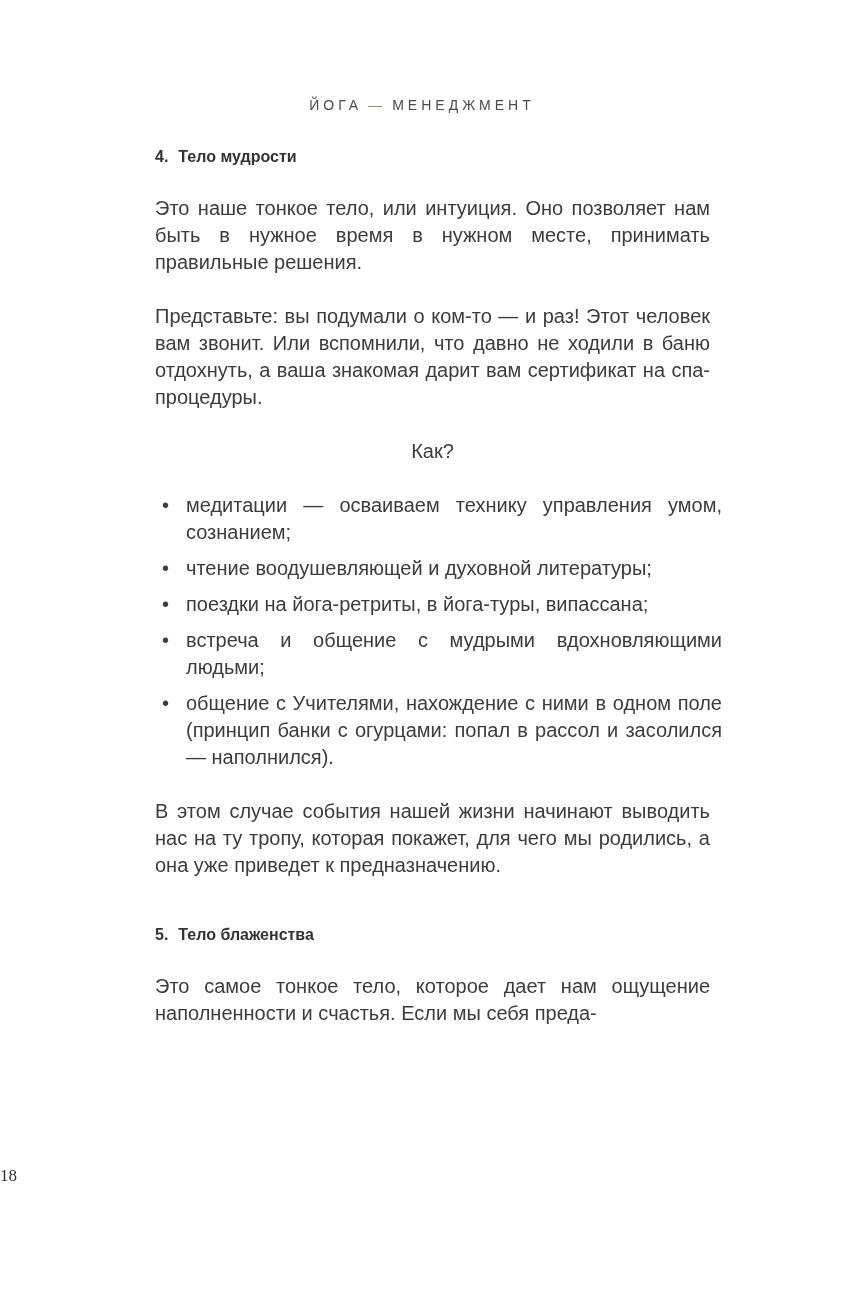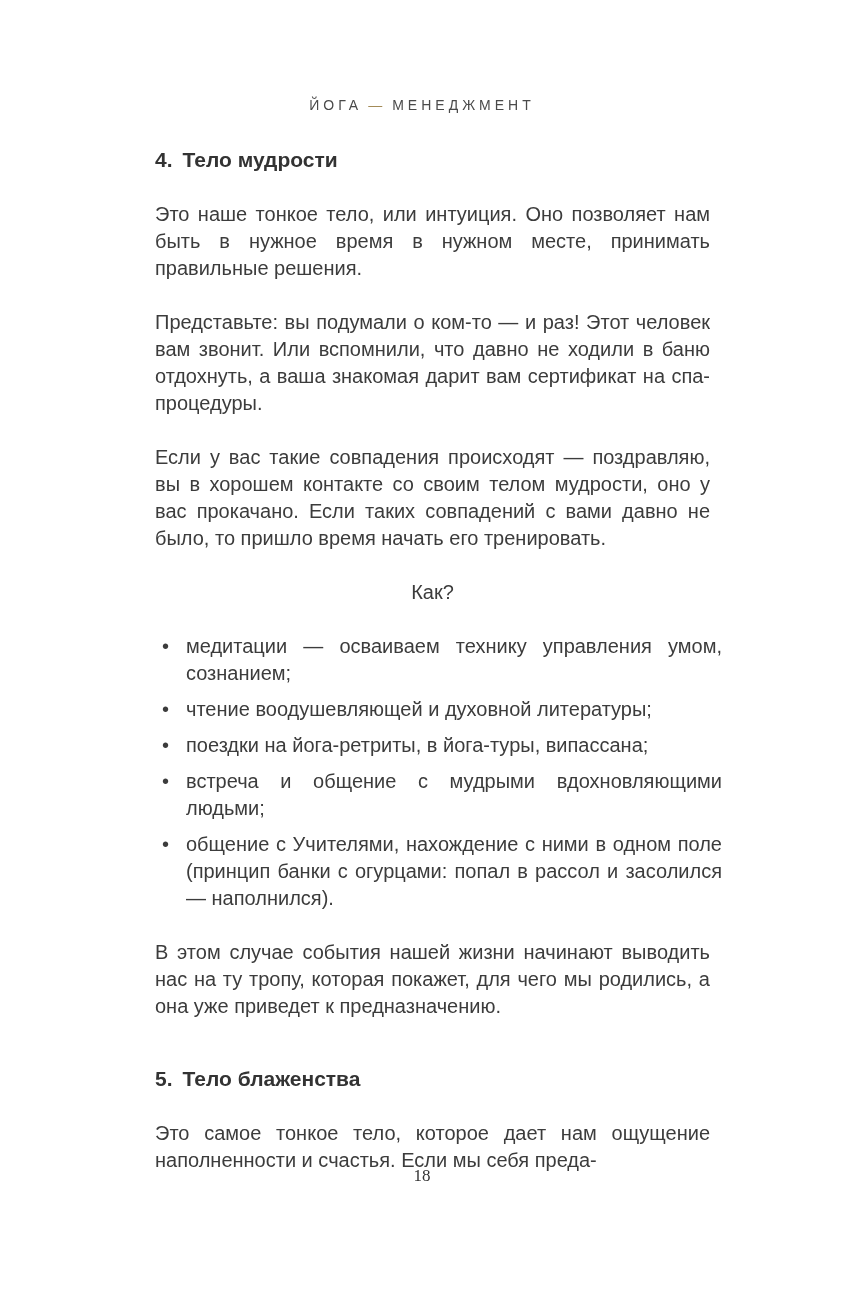--- a/index.html
+++ b/index.html
@@ -28,21 +28,21 @@
     color: #a38b58;
     padding: 0 6px;
   }
   .content {
     position: absolute;
     top: 148px;
     left: 155px;
     width: 567px;
   }
   .section-heading {
-    font-size: 21px;
+    font-size: 16px;
     font-weight: bold;
     color: #333333;
     margin: 0 0 29px 0;
   }
   .section-heading .num { margin-right: 10px; }
   .section-heading.second { margin-top: 47px; }
   .content p {
     font-size: 20px;
     line-height: 27px;
     text-align: justify;
@@ -65,21 +65,21 @@
   .bullet-list li::before {
     content: "\2022";
     position: absolute;
     left: 7px;
     top: 0;
     color: #3c3c3c;
   }
   .page-footer {
     position: absolute;
     bottom: 125px; left: 0; width: 100%;
-    text-align: center;
+    text-align: left;
   }
   .page-number {
     font-family: "Liberation Serif", serif;
     font-size: 17px;
     color: #333333;
   }
 </style>
 </head>
 <body>
 
@@ -92,21 +92,20 @@
   <main class="content">
 
     <h2 class="section-heading">
       <span class="num">4.</span><span>Тело мудрости</span>
     </h2>
 
     <p>Это наше тонкое тело, или интуиция. Оно позволяет нам быть в нужное время в нужном месте, принимать правильные решения.</p>
 
     <p>Представьте: вы подумали о ком-то — и раз! Этот человек вам звонит. Или вспомнили, что давно не ходили в баню отдохнуть, а ваша знакомая дарит вам сертификат на спа-процедуры.</p>
 
-    <p>Если у вас такие совпадения происходят — поздравляю, вы в хорошем контакте со своим телом мудрости, оно у вас прокачано. Если таких совпадений с вами давно не было, то пришло время начать его тренировать.</p>
 
     <p class="short">Как?</p>
 
     <ul class="bullet-list">
       <li>медитации — осваиваем технику управления умом, сознанием;</li>
       <li>чтение воодушевляющей и духовной литературы;</li>
       <li>поездки на йога-ретриты, в йога-туры, випассана;</li>
       <li>встреча и общение с мудрыми вдохновляющими людьми;</li>
       <li>общение с Учителями, нахождение с ними в одном поле (принцип банки с огурцами: попал в рассол и засолился — наполнился).</li>
     </ul>

